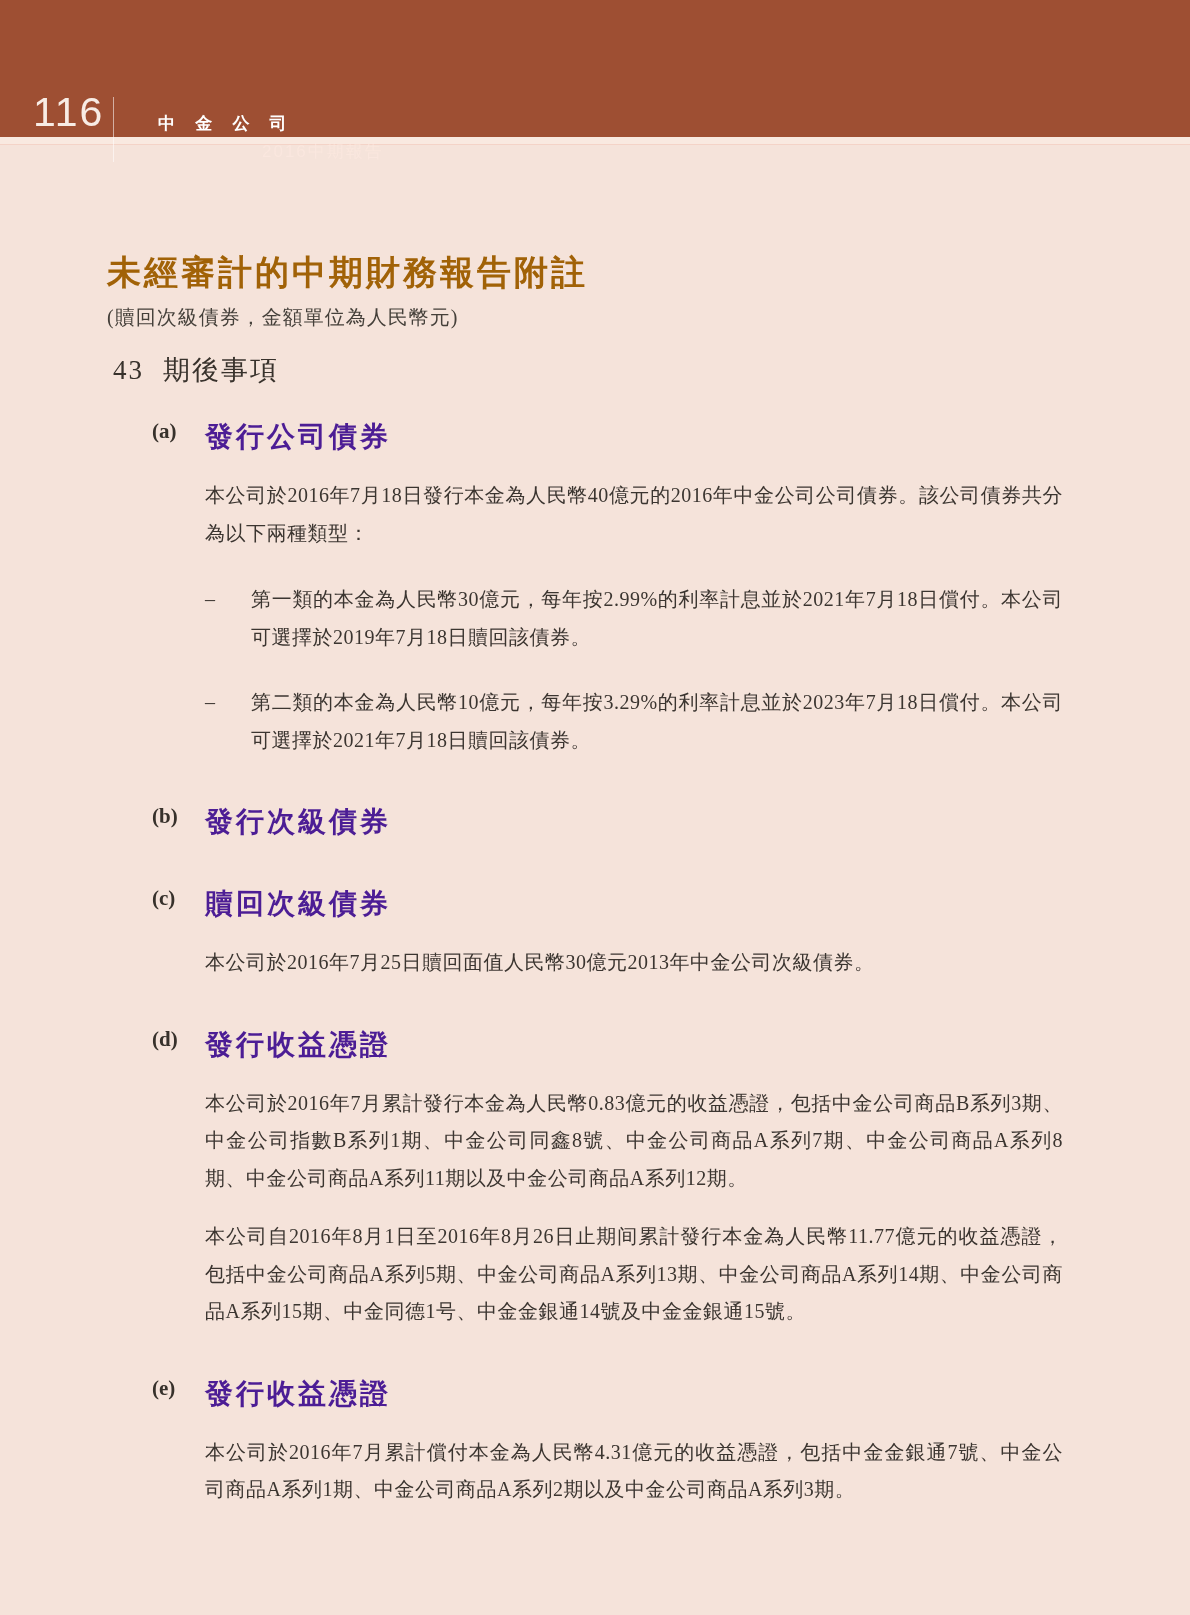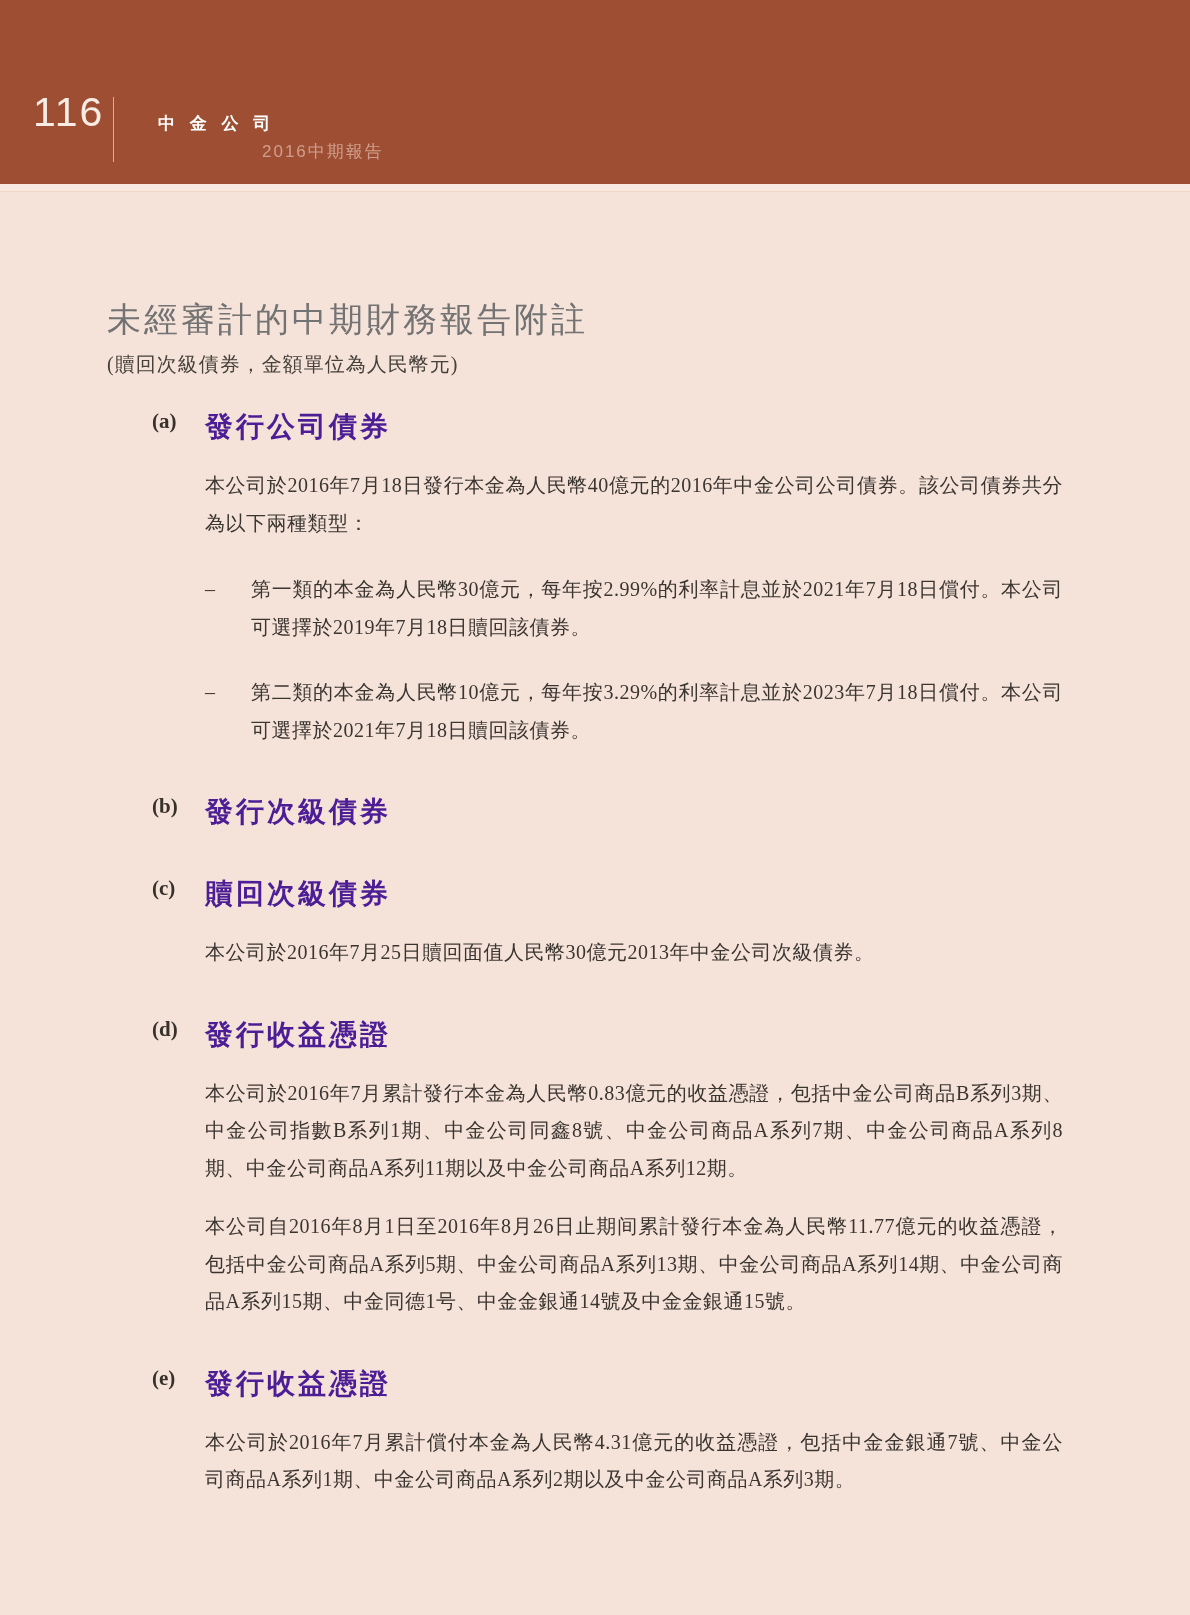--- a/index.html
+++ b/index.html
@@ -8,21 +8,21 @@
     width: 1190px;
     height: 1615px;
     background: #f5e3da;
     font-family: "Liberation Serif", "DejaVu Serif", serif;
     color: #3b3530;
     overflow: hidden;
   }
   
   .band {
     position: relative;
-    height: 184px;
+    height: 137px;
     background: #9e4f33;
     text-align: center;
   }
   .page-num {
     position: absolute;
     left: 33px;
     top: 92px;
     font-family: "Liberation Sans", "DejaVu Sans", sans-serif;
     font-weight: 300;
     font-size: 41px;
@@ -35,21 +35,21 @@
     left: 113px;
     top: 97px;
     width: 1px;
     height: 65px;
     background: rgba(255,255,255,0.55);
   }
   .company {
     position: absolute;
     left: 158px;
     top: 112px;
-    font-family: Liberation Sans, sans-serif;
+    font-family: Liberation Mono, monospace;
     font-weight: 700;
     font-size: 17px;
     color: #ffffff;
     letter-spacing: 5px;
     white-space: nowrap;
   }
   .report {
     position: absolute;
     left: 262px;
     top: 112px;
@@ -67,23 +67,23 @@
     border-bottom: 1px solid #f4d3c7;
   }
   
   main {
     padding: 0 127px 0 107px;
   }
   .doc-title {
     margin: 108px 0 0;
     font-size: 34px;
     line-height: 40px;
-    font-weight: 400;
+    font-weight: 700;
     letter-spacing: 3px;
-    color: #737373;
+    color: #a16207;
   }
   .doc-subtitle {
     margin: 11px 0 0;
     font-size: 20px;
     letter-spacing: 1px;
     color: #45403a;
   }
   .note-heading {
     margin: 21px 0 0 6px;
     font-size: 27px;
@@ -147,20 +147,23 @@
   <div class="v-line"></div>
   <div class="company">中 金 公 司</div>
   <div class="report">2016中期報告</div>
 </header>
 <div class="head-strip"></div>
 
 <main>
   <h1 class="doc-title">未經審計的中期財務報告附註</h1>
   <p class="doc-subtitle">(贖回次級債券，金額單位為人民幣元)</p>
 
+  <h2 class="note-heading">
+    <span class="note-num">43</span><span>期後事項</span>
+  </h2>
 
   <section class="sub first">
     <div class="sub-label">(a)</div>
     <div class="sub-body">
       <h3 class="sub-heading">發行公司債券</h3>
       <p class="body-text">本公司於2016年7月18日發行本金為人民幣40億元的2016年中金公司公司債券。該公司債券共分為以下兩種類型：</p>
       <div class="bullet">
         <span class="dash">–</span>
         <p class="body-text">第一類的本金為人民幣30億元，每年按2.99%的利率計息並於2021年7月18日償付。本公司可選擇於2019年7月18日贖回該債券。</p>
       </div>

